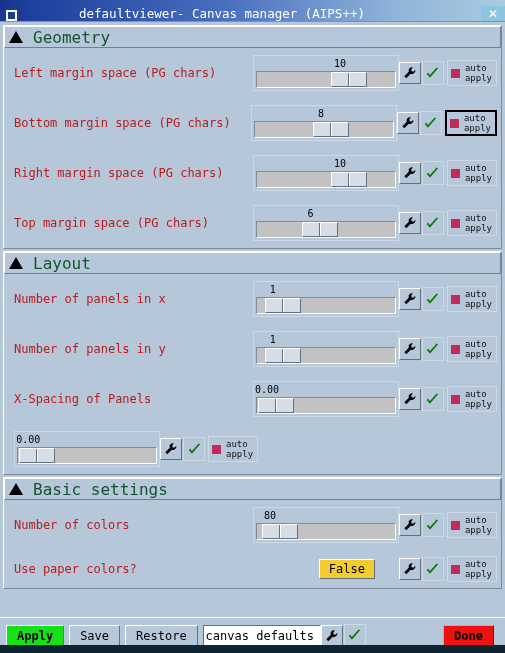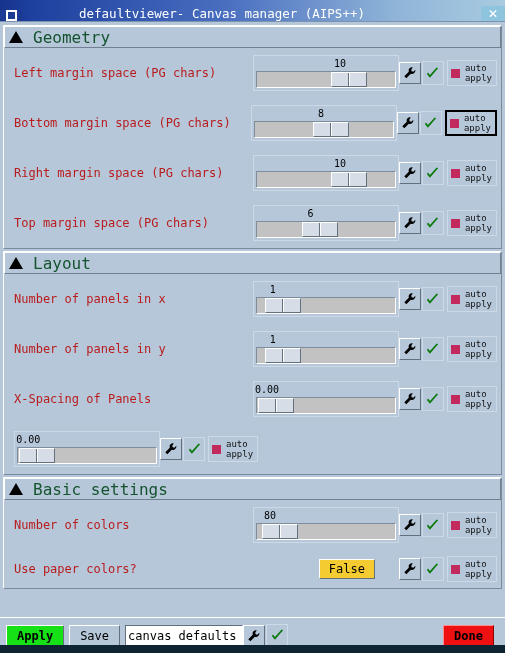--- a/index.html
+++ b/index.html
@@ -430,20 +430,21 @@
               </div>
             </div>
           </div>
         </div>
       </div>
   </div>
 
   <div class="bottombar">
     <div class="btn apply">Apply</div>
     <div class="btn plain">Save</div>
+    <div class="btn plain">Restore</div>
     <div class="entry" title="canvas defaults">canvas defaults</div>
     <div class="wrench">
       <svg width="14" height="14" viewBox="0 0 16 16">
           <path d="M11.2 1.4a4 4 0 0 0-4.6 5.2L1.5 11.7l2.3 2.3 5.1-5.1a4 4 0 0 0 5.2-4.6l-2.3 2.3-1.9-.5-.5-1.9z" fill="#000"></path>
         </svg>
     </div>
     <div class="check">
       <svg width="15" height="15" viewBox="0 0 16 16">
           <path d="M2 8.5l3.2 4L14 2.5l-1.6-1L5.2 9.6 3.3 7z" fill="#0b7a0b"></path>
         </svg>

